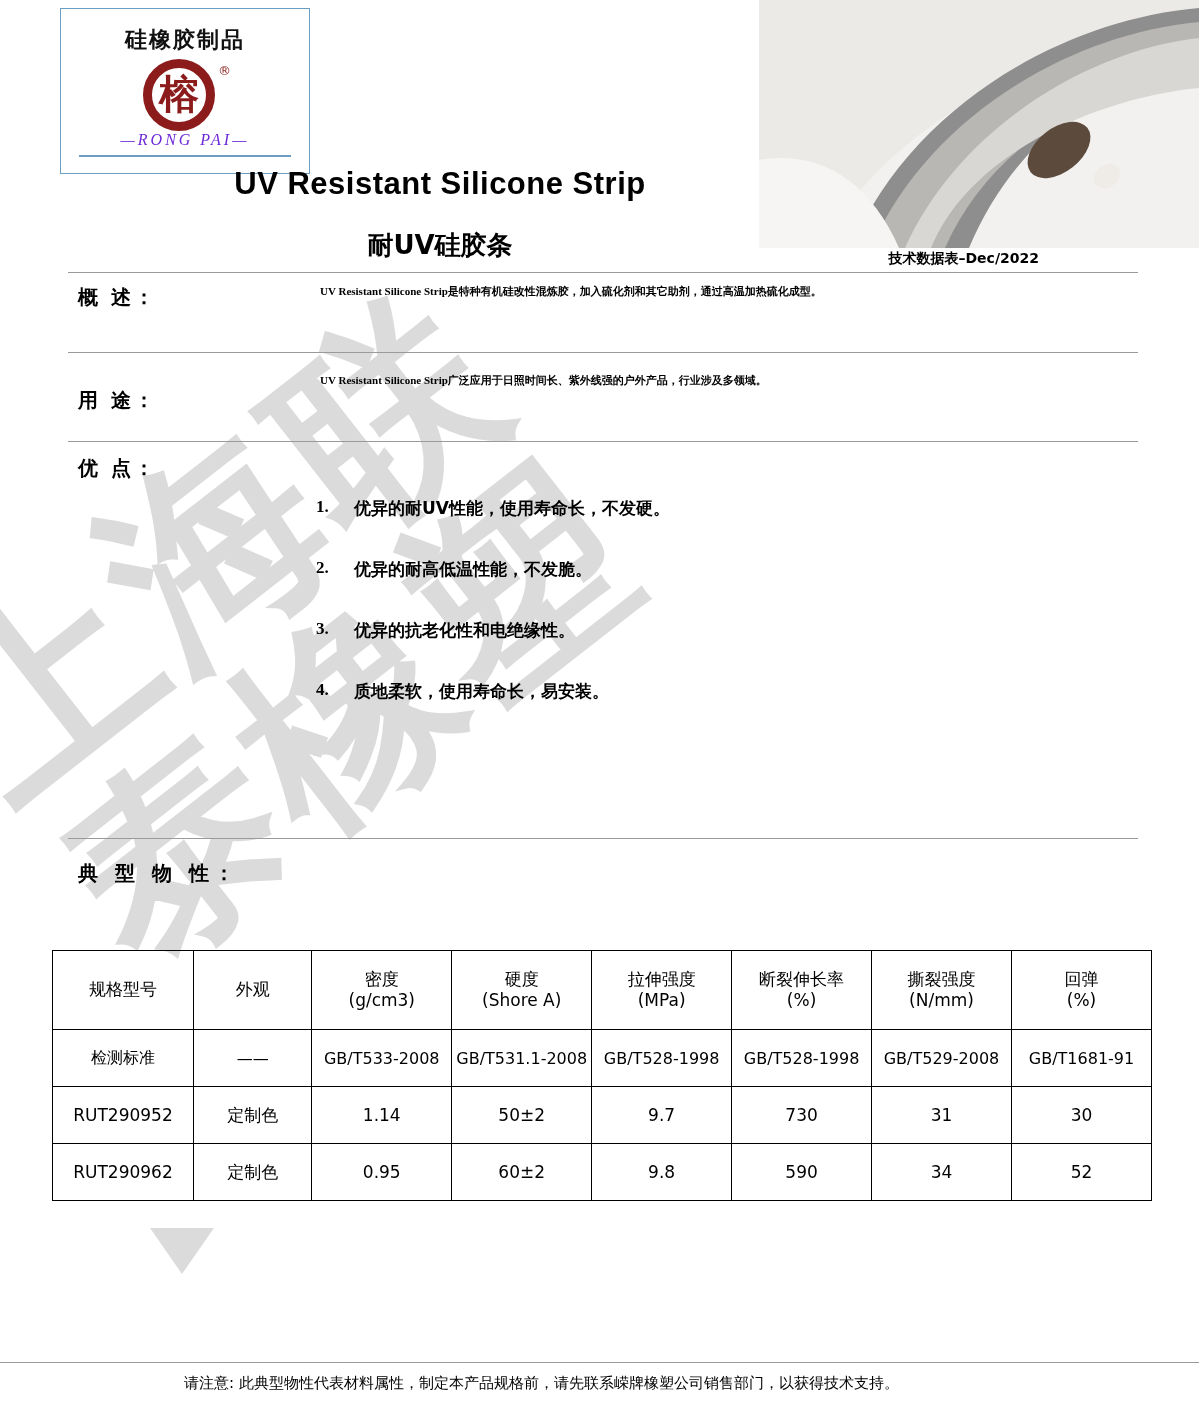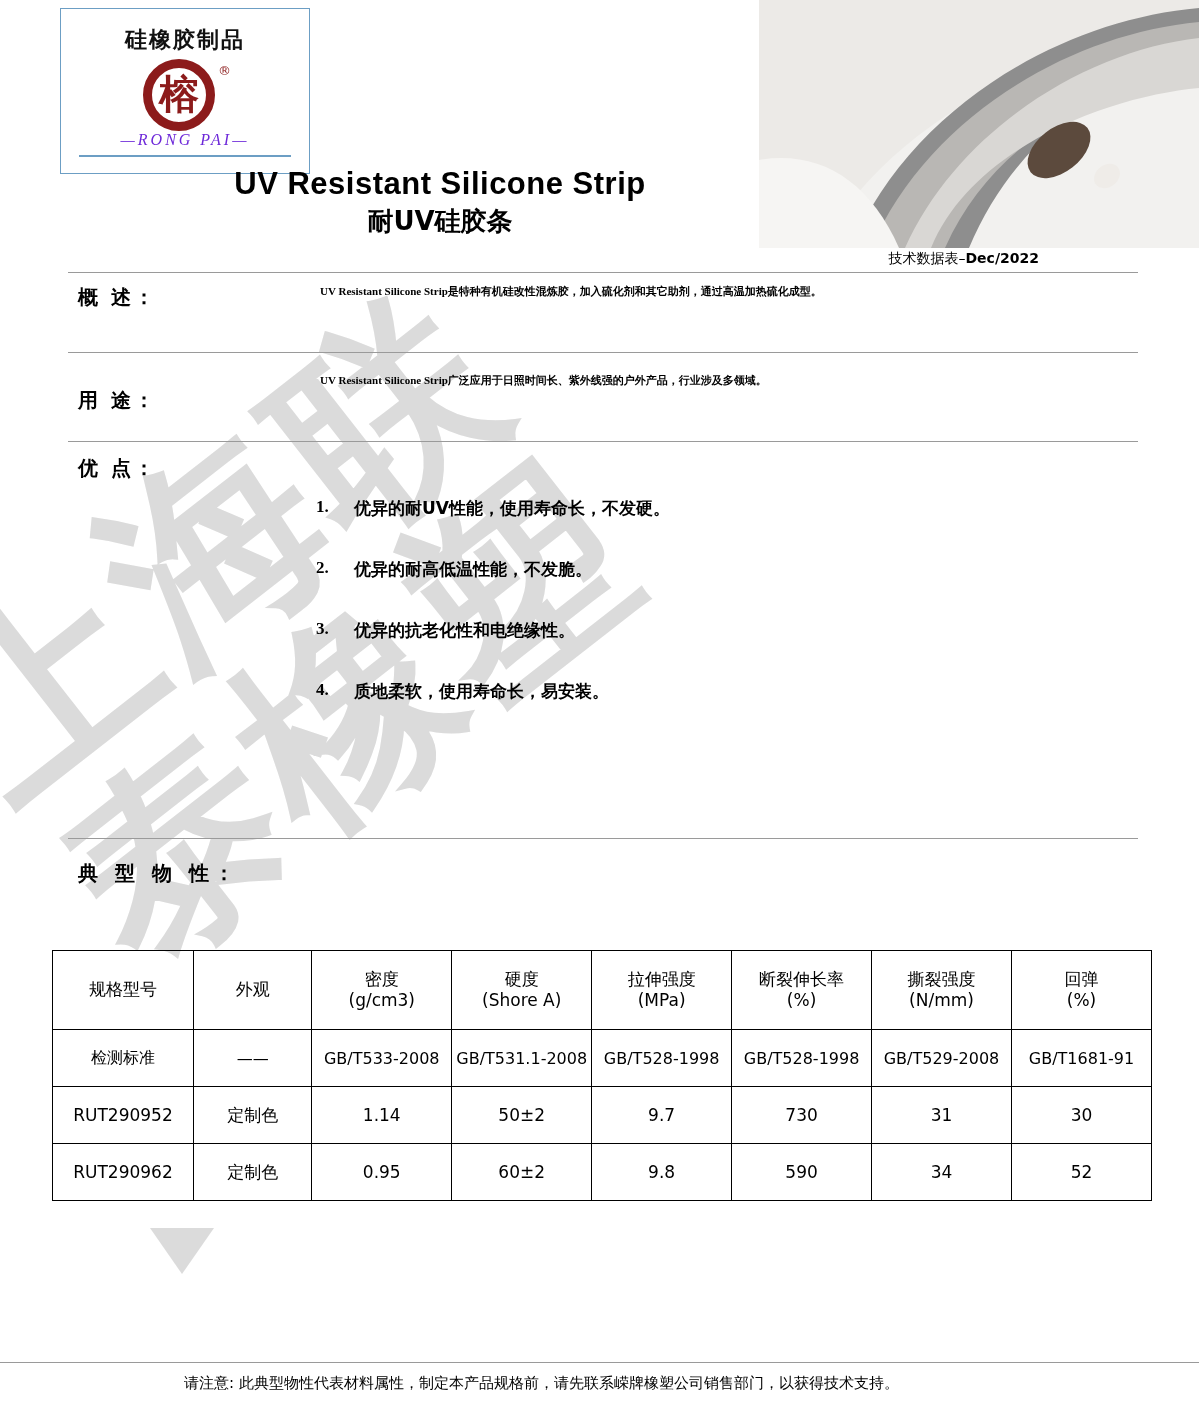--- a/index.html
+++ b/index.html
@@ -119,21 +119,21 @@
     width: 640px;
     text-align: center;
     font-family: "Liberation Sans", sans-serif;
     font-weight: bold;
     font-size: 31px;
     letter-spacing: .5px;
   }
   .title-cn {
     position: absolute;
     left: 120px;
-    top: 204px;
+    top: 228px;
     width: 640px;
     text-align: center;
     font-family: "DejaVu Sans", sans-serif;
     font-weight: bold;
     font-size: 26px;
   }
 
   .photo {
     position: absolute;
     right: 0;
@@ -146,21 +146,21 @@
   .photo svg { display:block; }
 
   .doc-date {
     position: absolute;
     right: 160px;
     top: 250px;
     font-family: "DejaVu Sans", sans-serif;
     font-size: 14px;
     font-weight: bold;
   }
-  .doc-date .cn { font-weight: normal; margin-left: 24px; }
+  .doc-date .cn { font-weight: bold; margin-left: 24px; }
 
   
   .rule {
     position: absolute;
     left: 68px;
     width: 1070px;
     border-top: 1px solid #9a9a9a;
   }
   .r1 { top: 272px; }
   .r2 { top: 352px; }

